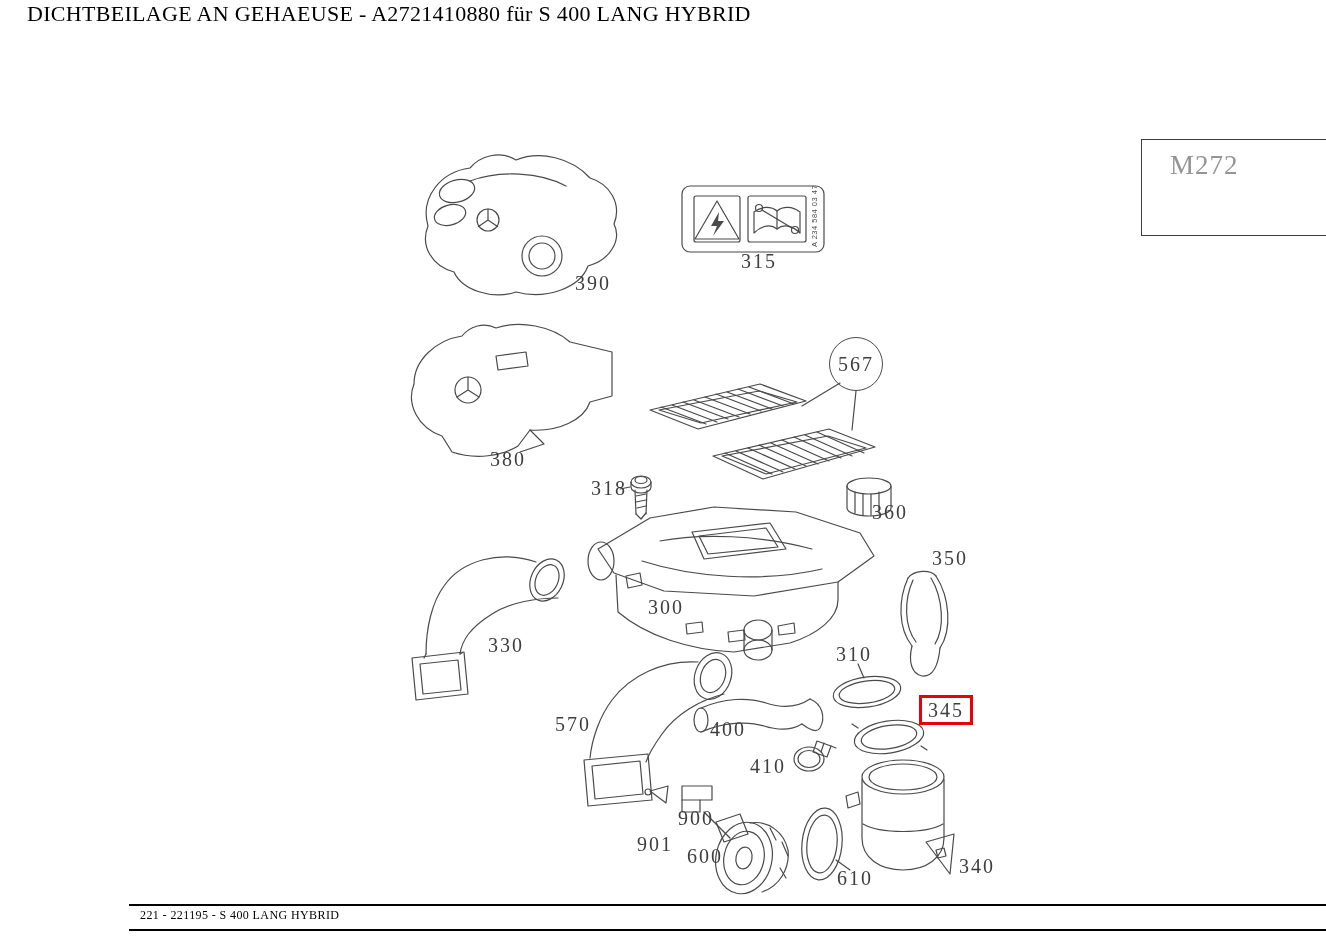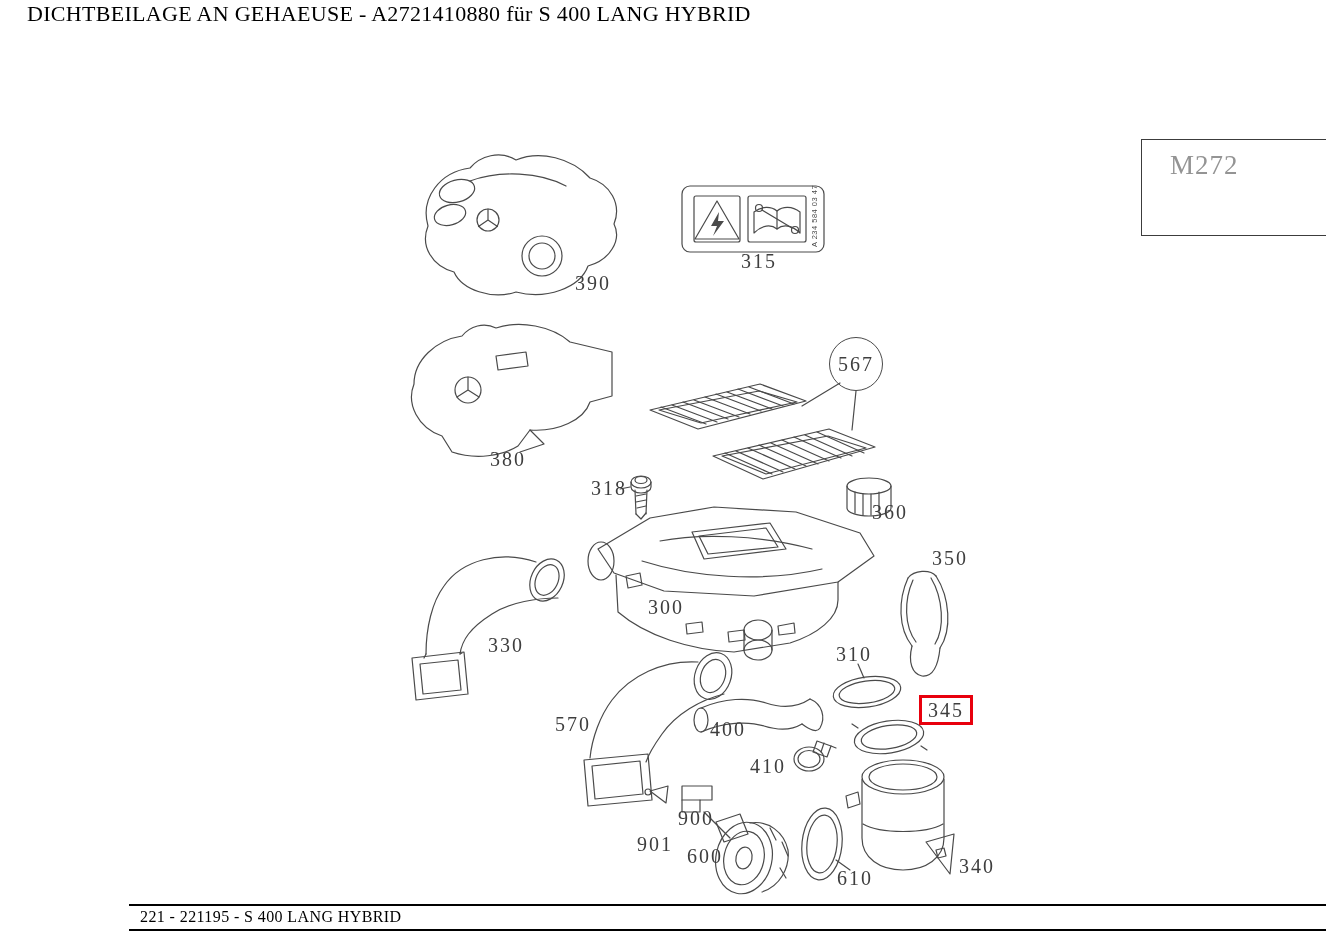--- a/index.html
+++ b/index.html
@@ -24,21 +24,21 @@
   .callout-layer{position:absolute;left:0;top:0;width:100%;height:100%;}
   .callout{position:absolute;transform:translate(-50%,-50%);font-size:20px;
            color:var(--label-color);letter-spacing:2px;line-height:1;white-space:nowrap;
            cursor:default;}
   .callout.circled{width:52px;height:52px;border:1.4px solid var(--line-color);
                    border-radius:50%;display:flex;align-items:center;justify-content:center;
                    background:rgba(255,255,255,.0);}
   .callout.highlighted{border:3.5px solid var(--highlight-color);padding:2px 6px;background:#fff;}
   .footer{position:absolute;left:129px;right:0;top:904px;height:27px;box-sizing:border-box;
           border-top:2px solid #000;border-bottom:2px solid #000;}
-  .footer .footer-text{display:block;padding:2px 0 0 11px;font-size:16px;color:#000;
+  .footer .footer-text{display:block;padding:2px 0 0 11px;font-size:12px;color:#000;
                        letter-spacing:.4px;}
   .plate-code{font-family:"Liberation Sans",sans-serif;font-size:7.5px;fill:var(--line-color);
               letter-spacing:.5px;}
 </style>
 </head>
 <body>
 
 <div class="page">
 
   <h1 class="page-title">DICHTBEILAGE AN GEHAEUSE - A2721410880 für S 400 LANG HYBRID</h1>

